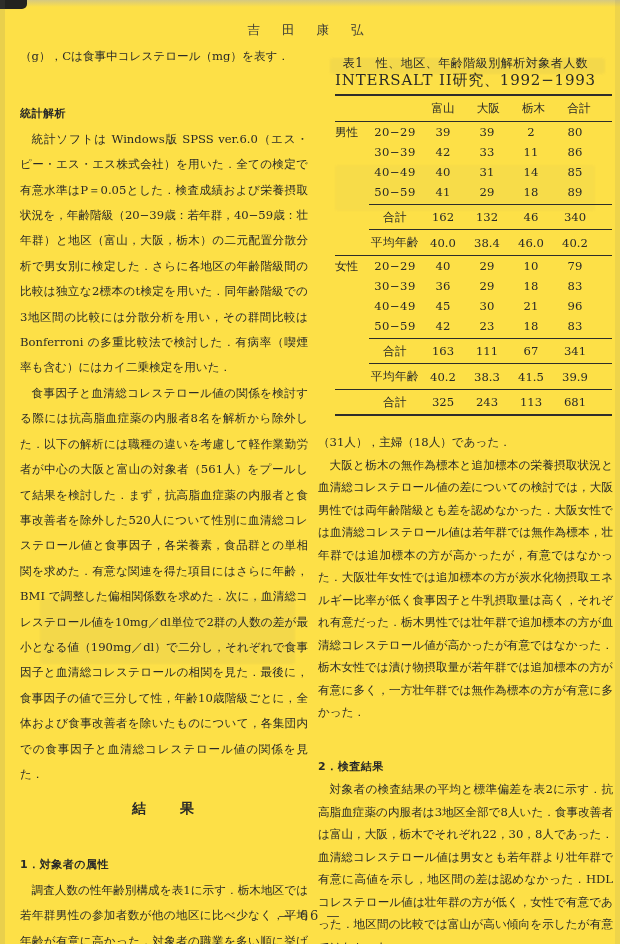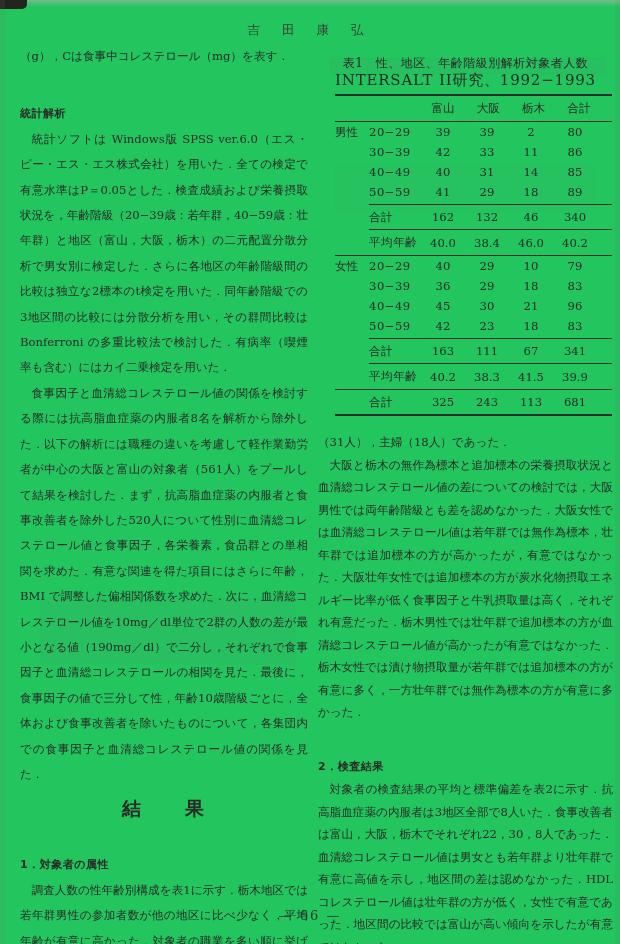--- a/index.html
+++ b/index.html
@@ -1,19 +1,19 @@
 <!DOCTYPE html>
 <html><head>
 <meta charset="utf-8">
 <style>
   * { margin:0; padding:0; box-sizing:border-box; }
   html,body { background:#9a9a96; }
   .page {
     position:relative; width:620px; height:944px; margin:0 auto;
-    background:#22c55e; overflow:hidden;
+    background:#fde047; overflow:hidden;
     font-family:"DejaVu Serif","Liberation Serif",serif;
     color:#2a2a28;
   }
   
   .edge-top { position:absolute; left:0; top:0; width:620px; height:7px;
     background:linear-gradient(#b5b5af, rgba(200,200,195,0)); opacity:.55; }
   .corner-blob { position:absolute; left:0; top:0; width:27px; height:9px;
     background:#23231f; border-radius:0 0 5px 0; }
   .edge-left { position:absolute; left:0; top:0; width:5px; height:944px;
     background:rgba(110,110,104,.14); }
@@ -32,38 +32,38 @@
 
   
   .col { position:absolute; text-align:justify; text-justify:inter-ideograph;
     word-break:break-all; }
   .col-left  { left:20px;  top:44px; width:288px; font-size:11.6px; line-height:25.4px; }
   .col-right { left:318px; top:55px; width:295px; font-size:11.6px; }
   p { margin:0; }
   .ind { text-indent:1em; }
   .gothic { font-family:"DejaVu Sans","Liberation Sans",sans-serif; font-weight:bold; }
   .subhead { font-size:11px; letter-spacing:.5px;margin-top:32px; }
-  .results-head { text-align:center; font-size:19px; letter-spacing:2px;
+  .results-head { text-align:center; font-size:14px; letter-spacing:2px;
     margin:9px 0 7px 0; line-height:24px; }
 
   
   .tbl-caption { text-align:center; font-size:12px; line-height:17px; letter-spacing:.5px; }
   .tbl-caption .cap2 { font-size:15px; letter-spacing:.8px; }
   .tbl { margin-top:5px; width:277px; margin-left:17px; font-size:11.6px; }
   .t-topline { border-top:2px solid #2e2e2a; }
   .t-botline { border-top:2px solid #2e2e2a; }
   .t-line { border-top:1px solid #2e2e2a; }
   .t-line.part { margin-left:34px; }
   .t-line.sp { margin-top:2px; }
   .trow { display:flex; align-items:center; height:20px; padding-right:14px; }
   .trow.hdr { height:25px;gap:7px; }
   .trow.sum { height:24px; }
   .trow.mean { height:25px; }
   .c-sex { width:34px; text-align:left; }
-  .c-lab { width:52px; letter-spacing:.5px; }
+  .c-lab { width:52px; text-align:center; letter-spacing:.5px; }
   .c-v { width:44px; text-align:center; }
   .rtext { margin-top:15px; line-height:22.5px; }
 </style>
 </head>
 <body>
 
 <div class="page">
 
   <div class="edge-top"></div>
   <div class="corner-blob"></div>

